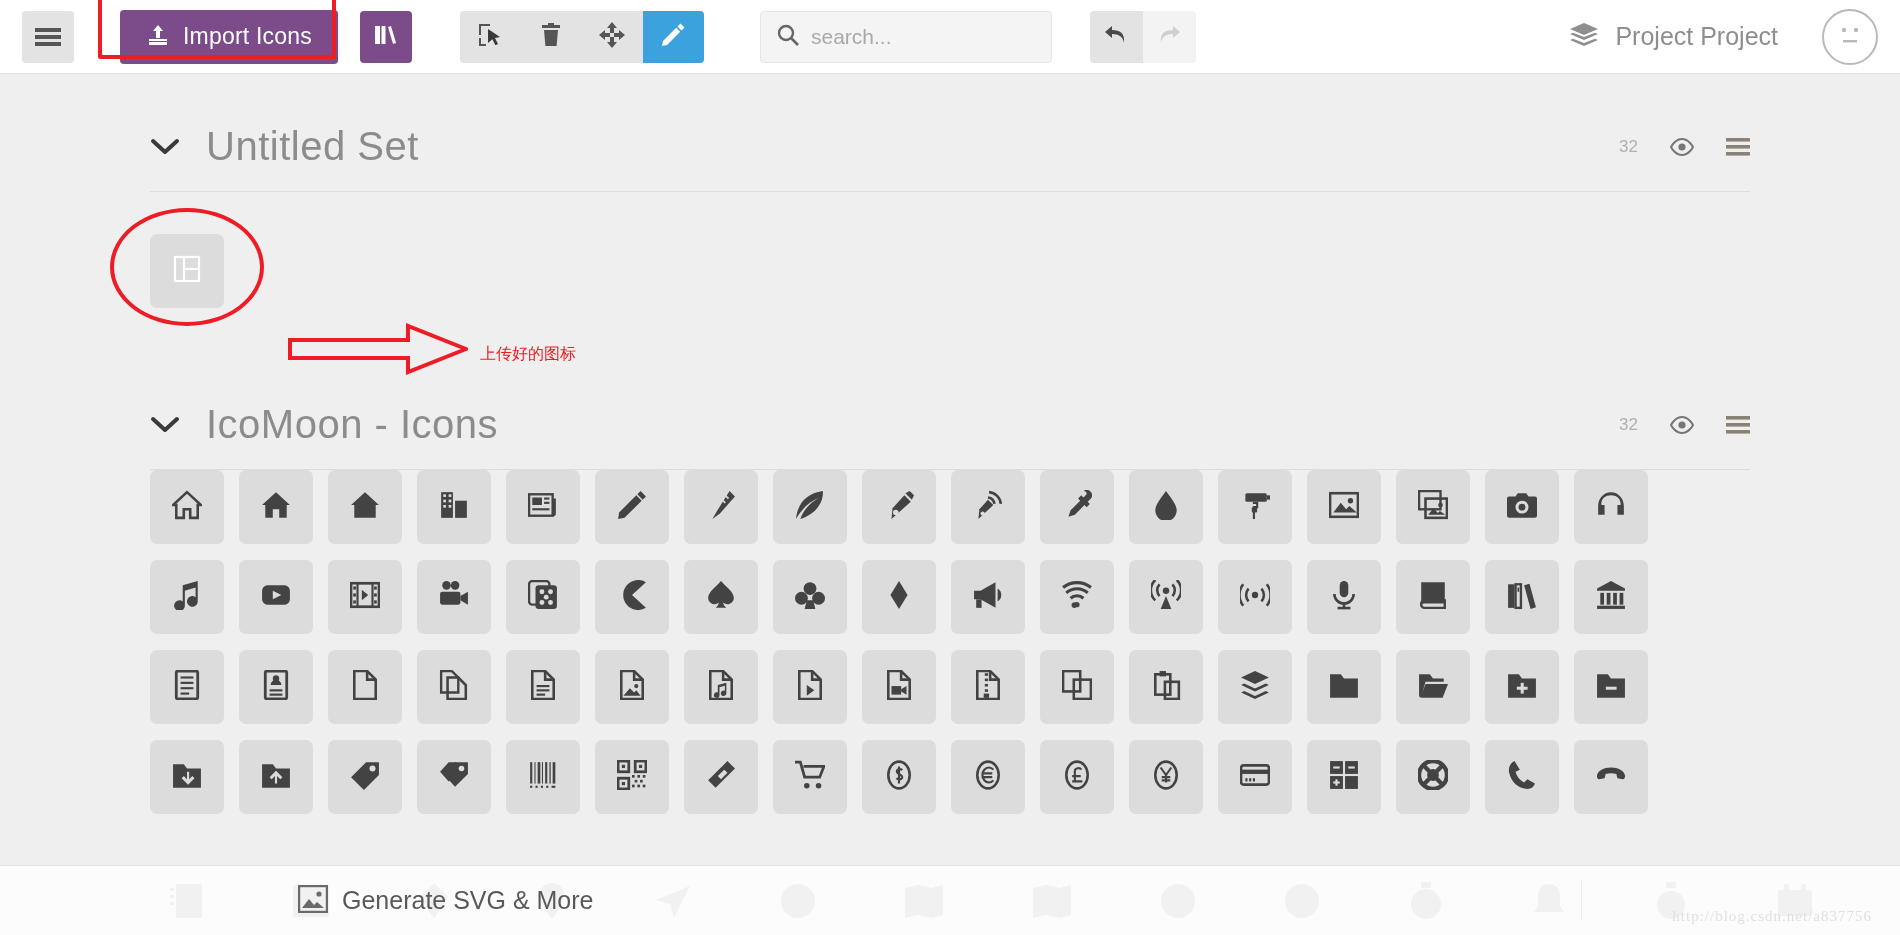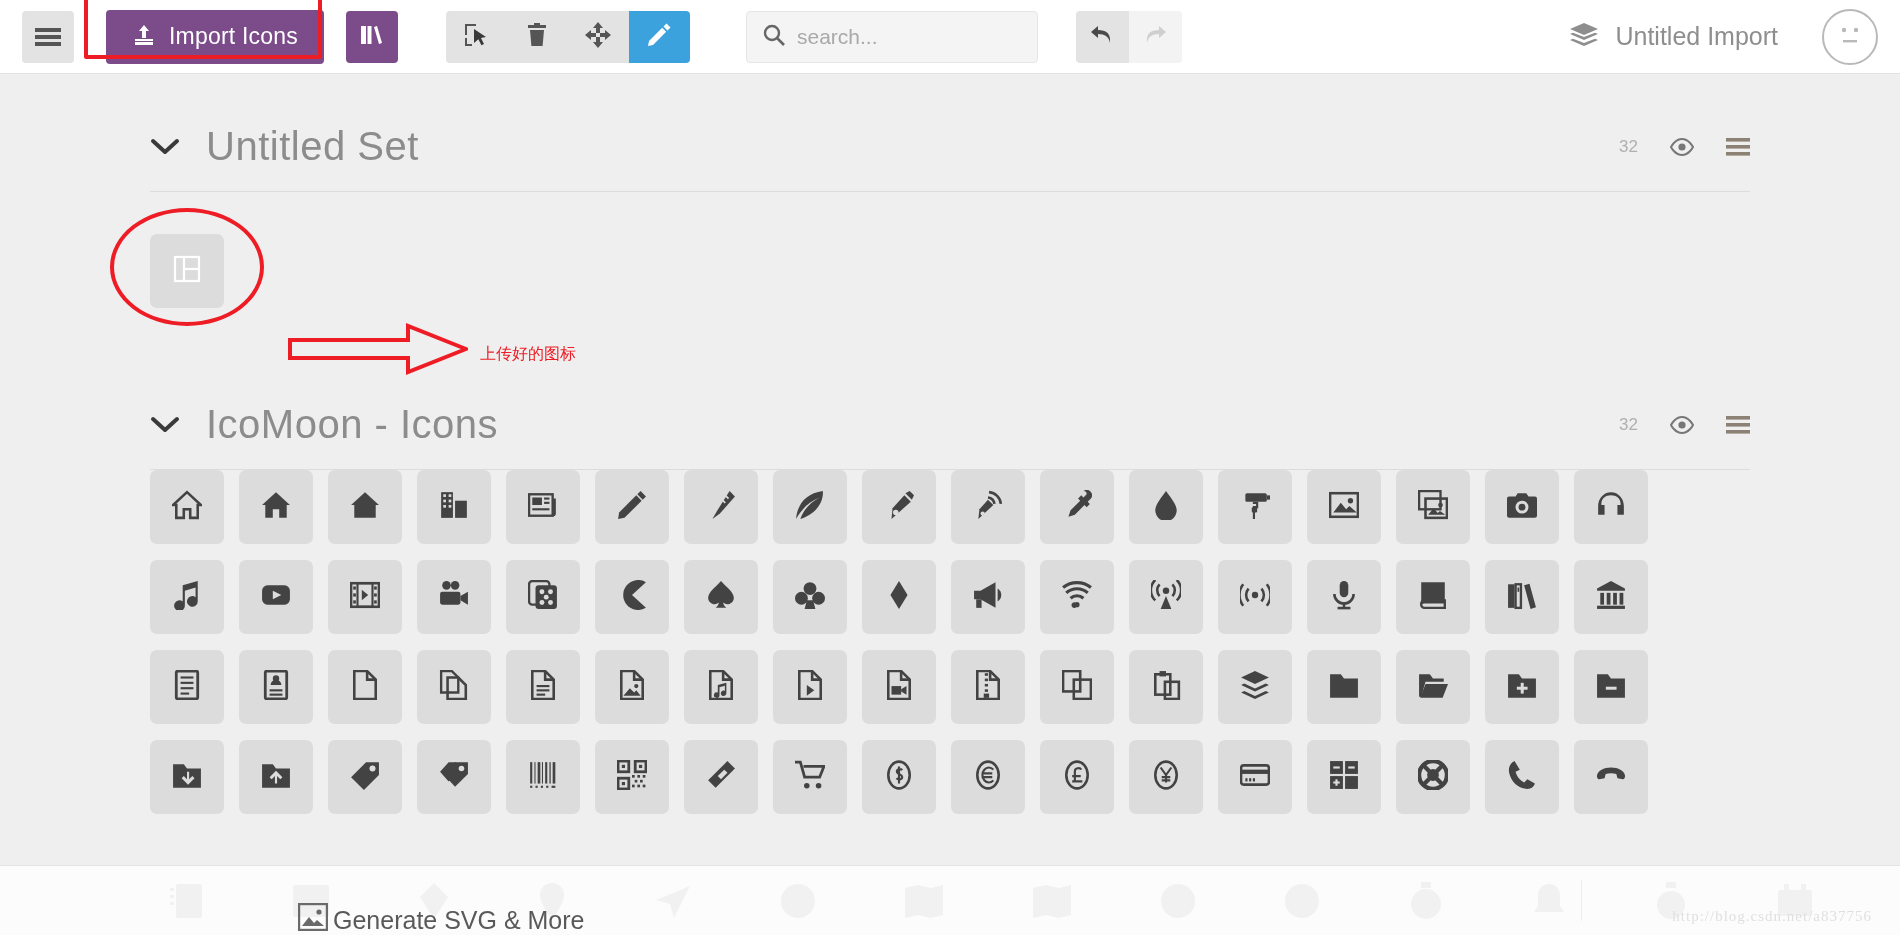--- a/index.html
+++ b/index.html
@@ -19,21 +19,21 @@
   }
 
   .btn-square {
     width: 52px; height: 52px;
     background: #e3e3e3; border-radius: 4px;
     display: flex; align-items: center; justify-content: center;
     cursor: pointer; border: none;
   }
   .btn-square svg { display:block; }
 
-  .import-wrap { position: relative; margin-left: 32px; }
+  .import-wrap { position: relative; margin-left: 46px; }
   .btn-import {
     height: 54px; background: #7b4b8a; border-radius: 4px;
     display: flex; align-items: center; gap: 13px;
     padding: 0 26px; cursor: pointer; border: none;
   }
   .btn-import .lbl {
     color: #fff; font-size: 23px; letter-spacing: .2px;
     white-space: nowrap;
   }
   
@@ -152,21 +152,21 @@
     display: flex; align-items: stretch;
   }
   .ghost-icons {
     position: absolute; left: 0; top: 0; width: 100%; height: 100%;
     display: flex; align-items: center; gap: 88px;
     padding-left: 170px; pointer-events: none; overflow: hidden;
   }
   .ghost-icons svg { fill: #f1f1f1; flex: 0 0 auto; }
 
   .bb-seg {
-    position: relative; display: flex; align-items: flex-end; gap: 5px;
+    position: relative; display: flex; align-items: center; gap: 14px;
     padding: 0 30px; cursor: pointer; z-index: 2;
   }
   .bb-left  { margin-left: 268px; }
   .bb-mid {
     margin-left: 200px; padding: 0 130px;
     border-top: 4px solid #f0a732;
     background: #fff;
   }
   .bb-mid::after {
     content:""; position:absolute; right:-22px; top:0; bottom:0;
@@ -289,21 +289,21 @@
 
   <div class="tb-right">
     <div class="project">
       <span>
         <svg width="30" height="26" viewBox="0 0 30 26" fill="#8e8e8e">
           <path d="M15 1L1 7l14 6 14-6z"></path>
           <path d="M1 12l14 6 14-6-3-1.3L15 15 4 10.7z"></path>
           <path d="M1 18l14 6 14-6-3-1.3L15 21 4 16.7z"></path>
         </svg>
       </span>
-      <span class="name">Untitled Import</span>
+      <span class="name">Project Project</span>
     </div>
     <div class="avatar">
       <span>
         <svg width="36" height="36" viewBox="0 0 36 36" fill="#b9b9b9">
           <circle cx="12" cy="13" r="2.2"></circle>
           <circle cx="24" cy="13" r="2.2"></circle>
           <rect x="11" y="23" width="14" height="2.4"></rect>
         </svg>
       </span>
     </div>

